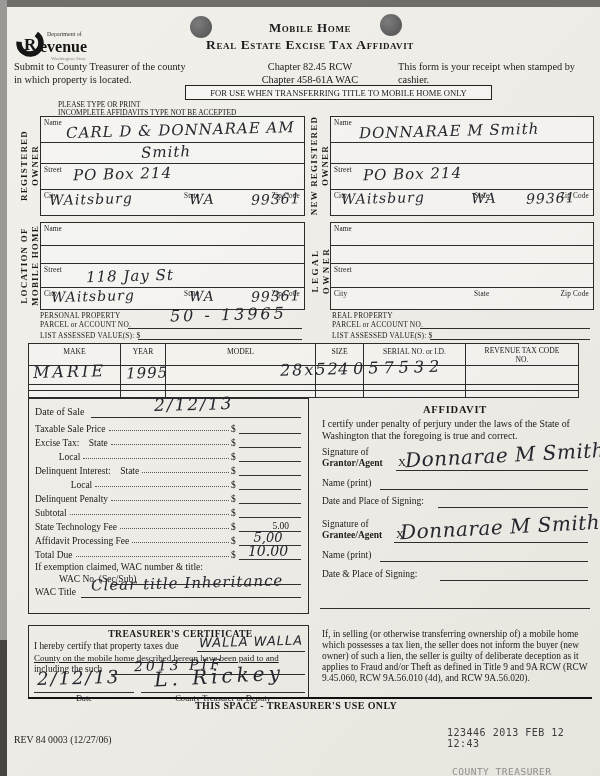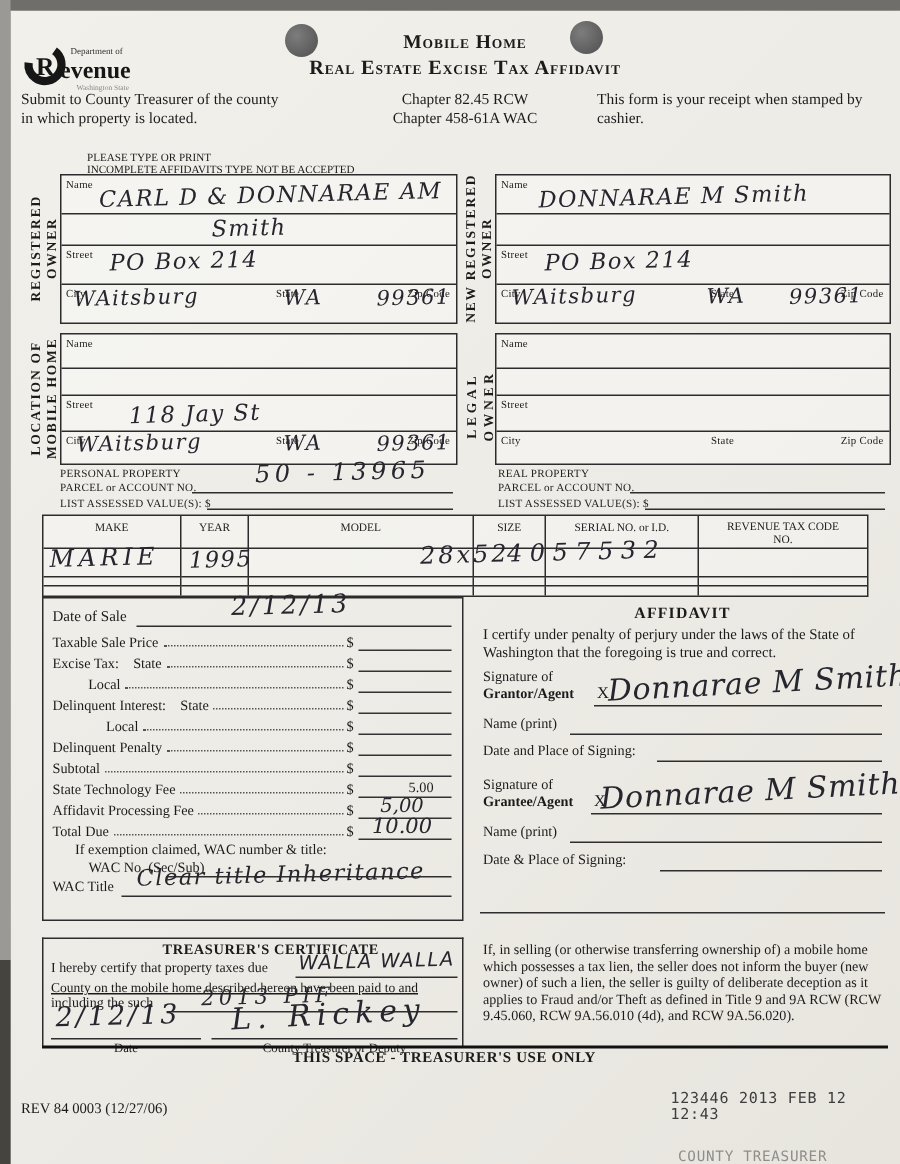--- a/index.html
+++ b/index.html
@@ -74,20 +74,22 @@
   </svg>
 
   <div class="txt b sc ctr" style="left:200px;top:20px;width:220px;font-size:13px;">Mobile Home</div>
   <div class="txt b sc ctr" style="left:150px;top:37px;width:320px;font-size:13.5px;">Real Estate Excise Tax Affidavit</div>
 
   <div class="wrap" style="left:14px;top:61px;width:180px;font-size:10.3px;line-height:12.5px;">Submit to County Treasurer of the county in which property is located.</div>
   <div class="txt ctr" style="left:210px;top:61px;width:200px;font-size:10.3px;">Chapter 82.45 RCW</div>
   <div class="txt ctr" style="left:210px;top:74px;width:200px;font-size:10.3px;">Chapter 458-61A WAC</div>
   <div class="wrap" style="left:398px;top:61px;width:185px;font-size:10.3px;line-height:12.5px;">This form is your receipt when stamped by cashier.</div>
 
+  <div class="txt ctr" style="left:185px;top:85px;width:305px;font-size:8.6px;border:1.5px solid #222;
+       padding:1.5px 0;background:rgba(255,255,255,.4);">FOR USE WHEN TRANSFERRING TITLE TO MOBILE HOME ONLY</div>
 
   <div class="txt" style="left:58px;top:100px;font-size:7.4px;">PLEASE TYPE OR PRINT</div>
   <div class="txt" style="left:58px;top:108px;font-size:7.4px;">INCOMPLETE AFFIDAVITS TYPE NOT BE ACCEPTED</div>
 
   <div class="vlabel" style="left:-21px;top:155px;width:100px;">REGISTERED
 OWNER</div>
   <div class="vlabel" style="left:-14px;top:255px;width:86px;">LOCATION OF
 MOBILE HOME</div>
   <div class="vlabel" style="left:263px;top:155px;width:112px;">NEW REGISTERED
 OWNER</div>
@@ -273,21 +275,21 @@
         <span class="fee-value hwv">5,00</span>
       </div>
       <div class="fee-row">
         <span class="fee-label">Total Due</span>
         <span class="fee-leader"></span>
         <span class="fee-dollar">$</span>
         <span class="fee-value hwv" style="font-size:14px;">10.00</span>
       </div>
     </div>
 
-    <div class="txt" style="left:21px;top:163px;font-size:9.5px;">If exemption claimed, WAC number &amp; title:</div>
+    <div class="txt" style="left:6px;top:163px;font-size:9.5px;">If exemption claimed, WAC number &amp; title:</div>
     <div class="txt" style="left:6px;top:175px;font-size:9.5px;margin-left:24px;">WAC No. (Sec/Sub)</div>
     <div class="line" style="left:82px;top:185px;width:190px;"></div>
     <div class="txt" style="left:6px;top:188px;font-size:9.5px;">WAC Title</div>
     <div class="line" style="left:52px;top:198px;width:220px;"></div>
     <div class="hw" style="left:62px;top:175px;font-size:15px;">Clear title Inheritance</div>
   </div>
 
   <div class="txt b ctr" style="left:320px;top:404px;width:270px;font-size:10.5px;letter-spacing:.8px;">AFFIDAVIT</div>
   <div class="wrap" style="left:322px;top:418px;width:266px;font-size:9.9px;line-height:11.6px;">I certify under penalty of perjury under the laws of the State of Washington that the foregoing is true and correct.</div>
 

